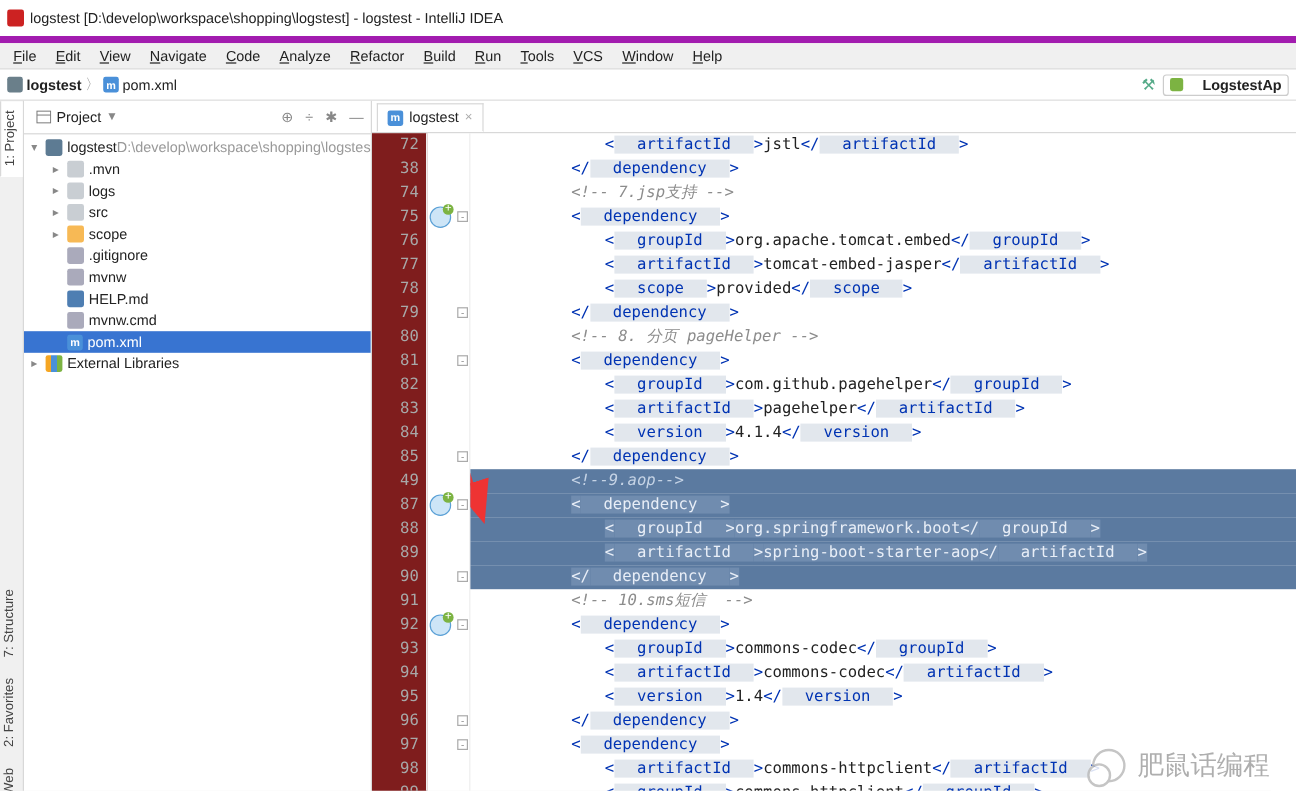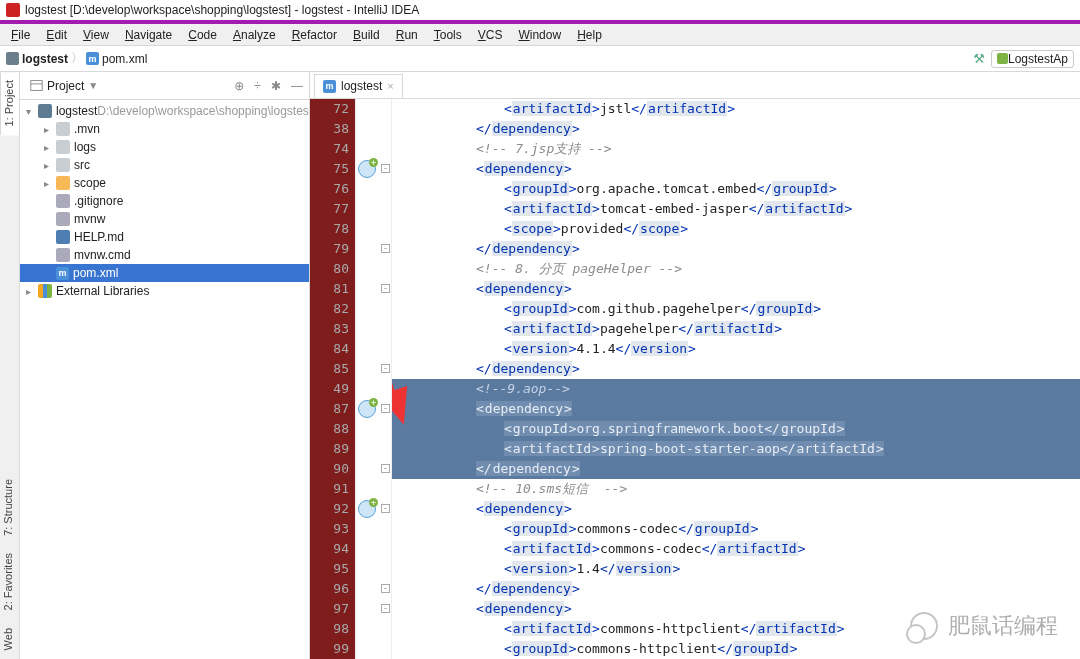--- a/index.html
+++ b/index.html
@@ -1,28 +1,28 @@
 <!DOCTYPE html>
 <html><head>
 <meta charset="utf-8">
 <style>
   * { box-sizing: border-box; margin: 0; padding: 0; }
   html, body { width: 1080px; height: 659px; overflow: hidden; font-family: "Segoe UI", Arial, sans-serif; font-size: 12px; color: #222; background: #f2f2f2; }
-  .title-bar { height: 24px; padding: 0 6px; display: flex; align-items: center; background: #fff; border-bottom: 4px solid #a21caf; }
+  .title-bar { height: 36px; padding: 0 6px; display: flex; align-items: center; background: #fff; border-bottom: 6px solid #a21caf; }
   .title-bar .app-icon { width: 14px; height: 14px; background: #c22; margin-right: 5px; border-radius: 2px; }
   .menu-bar { height: 22px; padding: 0 4px; display: flex; align-items: center; background: #f0f0f0; border-bottom: 1px solid #d8d8d8; gap: 2px; }
   .menu-item { padding: 2px 7px; cursor: default; }
   .menu-item u { text-decoration: underline; }
   .nav-bar { height: 26px; padding: 0 6px; display: flex; align-items: center; background: #fff; border-bottom: 1px solid #d8d8d8; justify-content: space-between; }
   .crumbs { display: flex; align-items: center; gap: 3px; }
   .crumb-icon { width: 13px; height: 13px; display: inline-block; }
   .crumb-sep { color: #999; }
   .folder-i { background: #6a7f8a; border-radius: 2px; }
   .m-badge { width: 13px; height: 13px; background: #4a90d9; color: #fff; font-weight: bold; font-size: 9px; display: inline-flex; align-items: center; justify-content: center; border-radius: 2px; }
-  .run-cfg { display: flex; align-items: center; gap: 0; padding: 1px 5px; border: 1px solid #ccc; border-radius: 3px; background: #fff; }
+  .run-cfg { display: flex; align-items: center; gap: 16px; padding: 1px 5px; border: 1px solid #ccc; border-radius: 3px; background: #fff; font-weight: bold; }
   .hammer { color: #5a8; font-size: 13px; margin-right: 6px; }
   .workspace { display: flex; height: calc(100% - 72px); }
 
   .left-tabs { width: 20px; background: #f0f0f0; border-right: 1px solid #d8d8d8; display: flex; flex-direction: column; }
   .ltab { writing-mode: vertical-rl; transform: rotate(180deg); padding: 8px 2px; font-size: 11px; color: #444; cursor: default; border-top: 1px solid transparent; }
   .ltab.active { background: #fff; border-right: 1px solid #d8d8d8; }
 
   .project-panel { width: 290px; background: #fff; border-right: 1px solid #d8d8d8; display: flex; flex-direction: column; }
   .pp-header { height: 28px; display: flex; align-items: center; padding: 0 6px; border-bottom: 1px solid #d8d8d8; }
   .pp-sel { display: flex; align-items: center; gap: 4px; padding: 2px 4px; border-radius: 3px; }
@@ -53,21 +53,21 @@
   .gi { position: absolute; width: 18px; height: 18px; border-radius: 50%; background: #cde5f7; border: 1px solid #5aa0d6; left: 2px; }
   .gi::after { content: "+"; position: absolute; font-size: 9px; top: -3px; right: -3px; background: #7cb342; color: #fff; width: 9px; height: 9px; border-radius: 50%; text-align: center; line-height: 9px; }
   .foldcol { width: 12px; border-right: 1px solid #eee; position: relative; }
   .fold { position: absolute; width: 9px; height: 9px; border: 1px solid #aaa; left: 1px; font-size: 8px; line-height: 7px; text-align: center; color: #888; background: #fff; }
   .code { flex: 1; position: relative; }
   .cline { height: 20px; line-height: 20px; white-space: pre; padding-left: 28px; }
   .sel-block { background: #5b7aa0; color: #e8eef7; }
   .sel-block .tag, .sel-block .tagn, .sel-block .val { color: #e8eef7 !important; background: #708caf !important; }
   .sel-block .cmt { color: #c5d3e5 !important; font-style: italic; }
   .tag { color: #0033b3; }
-  .tagn { color: #0033b3; background: #e2e7ed; padding: 0 1px; }
+  .tagn { color: #0033b3; background: #e2e7ed; padding: 0 19px; }
   .val { color: #067d17; }
   .cmt { color: #8c8c8c; font-style: italic; }
 
   .arrow-annot { position: absolute; pointer-events: none; left: 0; top: 0; }
   .watermark { position: absolute; right: 22px; bottom: 18px; display: flex; align-items: center; gap: 10px; color: #a0a0a0; font-size: 22px; opacity: 0.85; }
   .wm-icon { width: 28px; height: 28px; border: 2px solid #bbb; border-radius: 50%; position: relative; }
   .wm-icon::before { content:""; position:absolute; width:16px; height:16px; border:2px solid #bbb; border-radius:50%; left:-6px; top:10px; background:#fff; }
 </style>
 </head>
 <body>

